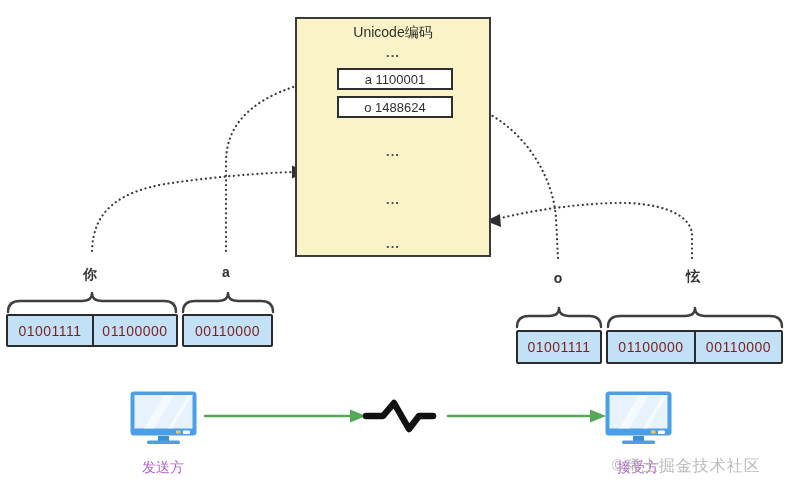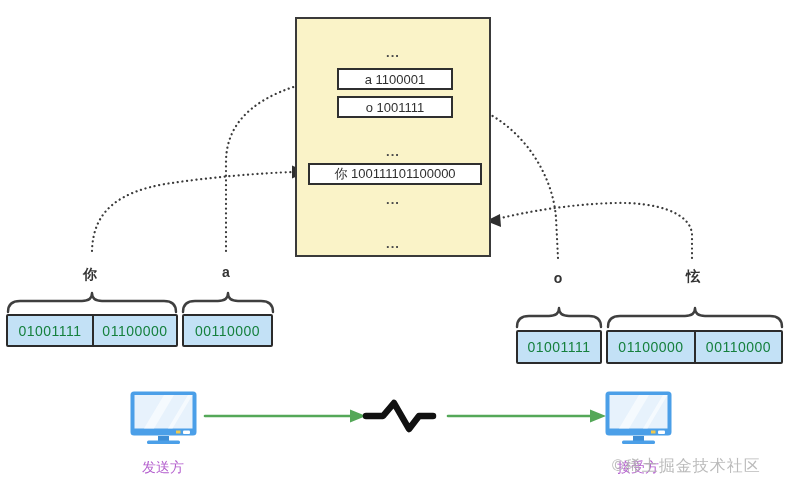--- a/index.html
+++ b/index.html
@@ -24,21 +24,21 @@
   .entry.small{left:40px;width:116px;}
   .entry.wide{left:11px;width:174px;}
 
   
   .byte-group{
     position:absolute;display:flex;background:#C3E1F6;border:2.5px solid #2b2b2b;
     box-sizing:border-box;border-radius:2px;
   }
   .byte-cell{
     display:flex;align-items:center;justify-content:center;
-    font-size:14px;color:#15803d;box-sizing:border-box;letter-spacing:0.5px;
+    font-size:14px;color:#7f1d1d;box-sizing:border-box;letter-spacing:0.5px;
   }
   .byte-cell + .byte-cell{border-left:2px solid #2b2b2b;}
 
   
   .char-label{position:absolute;font-size:14px;font-weight:bold;color:#333;text-align:center;width:30px;}
 
   
   .monitor{position:absolute;width:67px;height:53px;}
   .device-label{position:absolute;font-size:14px;font-weight:normal;color:#B45FCE;text-align:center;width:100px;}
   .watermark{
@@ -79,25 +79,25 @@
     </g>
     <g fill="#54A858" stroke="none">
       <polygon points="366,416 350,409.5 350,422.5"></polygon>
       <polygon points="606,416 590,409.5 590,422.5"></polygon>
     </g>
 
     <path d="M366,416 L383,416 L394,403 L409,429 L419,416 L433,416" stroke="#111111" stroke-width="6.5" fill="none" stroke-linecap="round" stroke-linejoin="round"></path>
   </svg>
 
   <div class="unicode-box">
+    <div class="unicode-title">Unicode编码</div>
     <div class="dots" style="top:29px">...</div>
     <div class="entry small" style="top:49px">a 1100001</div>
-    <div class="entry small" style="top:77px">o 1001111</div>
+    <div class="entry small" style="top:77px">o 1488624</div>
     <div class="dots" style="top:128px">...</div>
-    <div class="entry wide" style="top:144px">你 100111101100000</div>
     <div class="dots" style="top:176px">...</div>
     <div class="dots" style="top:220px">...</div>
   </div>
 
   <div class="char-label" style="left:75px;top:266px">你</div>
   <div class="char-label" style="left:211px;top:264px">a</div>
   <div class="byte-group" style="left:6px;top:314px;width:172px;height:33px">
     <div class="byte-cell" style="width:86px">01001111</div>
     <div class="byte-cell" style="width:86px">01100000</div>
   </div>

